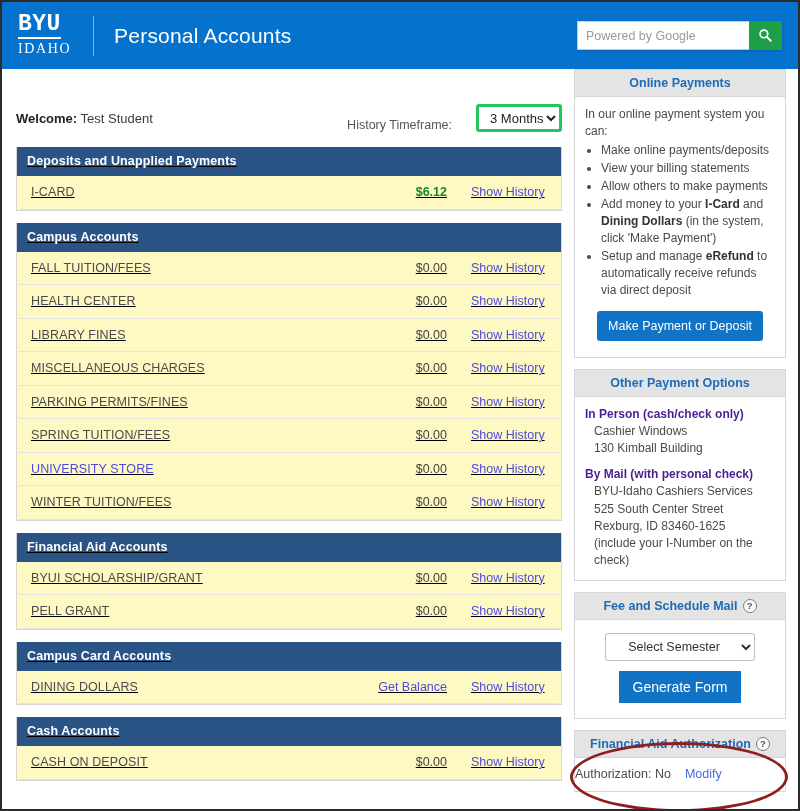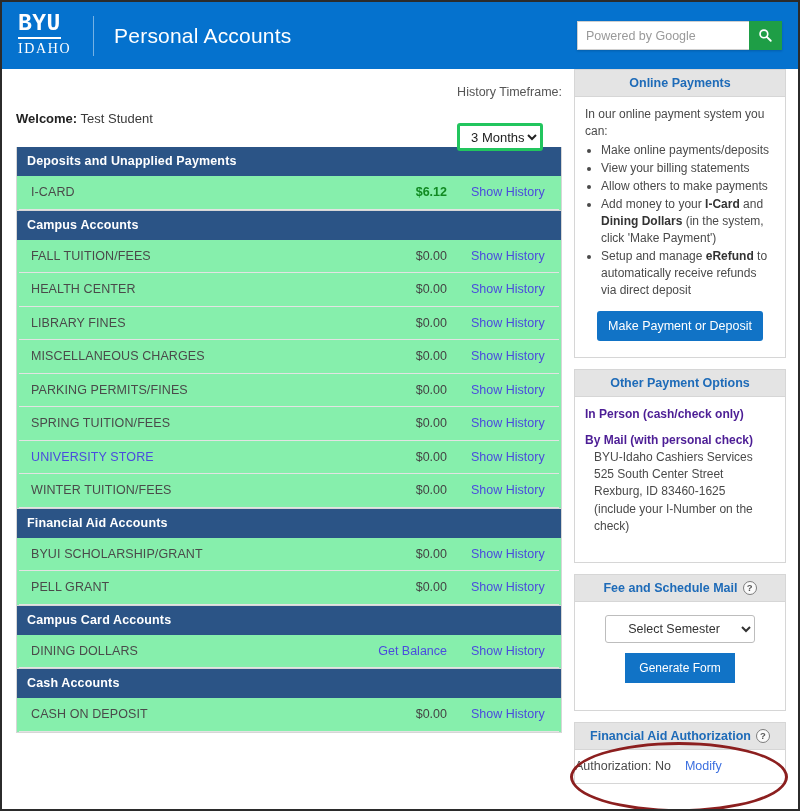--- a/index.html
+++ b/index.html
@@ -107,38 +107,40 @@
   .welcome-row {
     display: flex;
     align-items: center;
     justify-content: space-between;
     height: 34px;
     margin-top: 32px;
     margin-bottom: 12px;
   }
   .welcome-text { font-size: 13px; color: #3a3a3a; }
   .welcome-text b { color: #222; }
-  .timeframe-group { display: flex; align-items: flex-start; gap: 24px; flex-direction: column; }
+  .timeframe-group { display: flex; align-items: flex-end; gap: 24px; }
   .timeframe-label { font-size: 12.5px; color: #555; }
   .timeframe-select {
     width: 86px; height: 28px;
     font-size: 13px;
     font-family: "Liberation Sans", sans-serif;
     color: #222;
     border: 3px solid #22c55e;
     border-radius: 3px;
     background: #ffffff;
     padding-left: 7px;
   }
 
   
   .acct-panel {
     border: 1px solid #d6d6d6;
     border-top: none;
-    background: #86efac;
+    background: #fef9c3;
+    margin-bottom: 12px;
+    text-decoration: underline;
   }
   .acct-header {
     background: #2b5486;
     color: #ffffff;
     font-size: 12.5px;
     font-weight: bold;
     padding: 7px 10px 8px 10px;
     letter-spacing: 0.15px;
   }
   .acct-row {
@@ -228,45 +230,45 @@
     background: #1173c6;
     color: #ffffff;
     border: none;
     border-radius: 3px;
     font-size: 12.5px;
     font-family: "Liberation Sans", sans-serif;
     padding: 8px 11px;
     cursor: pointer;
   }
   .addr-block { margin-bottom: 9px; }
-  .addr-block:last-child { margin-bottom: 16px; }
+  .addr-block:last-child { margin-bottom: 0; }
   .addr-title { font-weight: bold; color: #4c1d95; }
   .addr-line { padding-left: 9px; }
 
   .semester-select {
     display: block;
     width: 150px;
     height: 28px;
     margin: 4px auto 0 auto;
     font-size: 12.5px;
     font-family: "Liberation Sans", sans-serif;
     color: #333;
     border: 1px solid #bdbdbd;
     border-radius: 3px;
     background: #ffffff;
     text-align: center;
   }
   .btn-generate {
     display: block;
-    margin: 10px auto 16px auto;
+    margin: 10px auto 4px auto;
     background: #1173c6;
     color: #ffffff;
     border: none;
     border-radius: 0;
-    font-size: 12px;
+    font-size: 14px;
     font-family: "Liberation Sans", sans-serif;
     padding: 8px 14px;
     cursor: pointer;
   }
   .auth-row {
     display: flex;
     align-items: center;
     justify-content: flex-start;
     gap: 14px;
     font-size: 12.5px;
@@ -430,20 +432,24 @@
         </div>
       </div>
 
       <div class="side-panel">
         <div class="side-header">
           <span>Other Payment Options</span>
         </div>
         <div class="side-body">
           <div class="addr-block">
             <div class="addr-title">In Person (cash/check only)</div>
+            <div id="in-person-lines">
+                <div class="addr-line">Cashier Windows</div>
+                <div class="addr-line">130 Kimball Building</div>
+              </div>
           </div>
           <div class="addr-block">
             <div class="addr-title">By Mail (with personal check)</div>
             <div id="by-mail-lines">
                 <div class="addr-line">BYU-Idaho Cashiers Services</div>
                 <div class="addr-line">525 South Center Street</div>
                 <div class="addr-line">Rexburg, ID 83460-1625</div>
                 <div class="addr-line">(include your I-Number on the check)</div>
               </div>
           </div>

